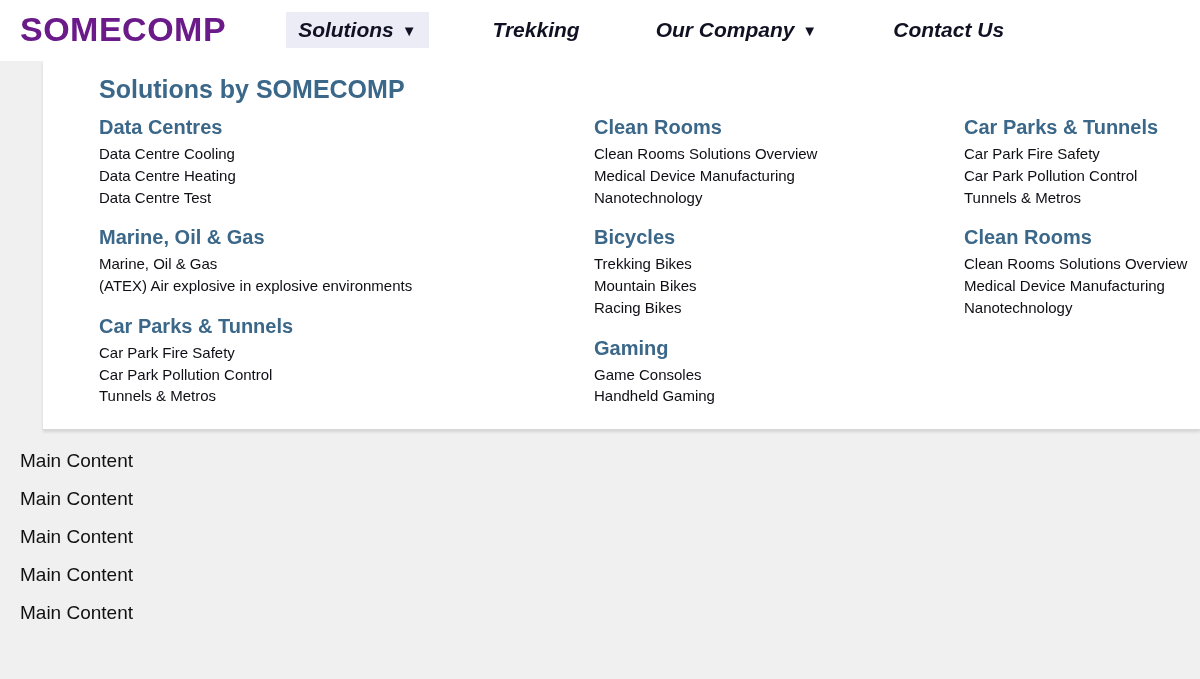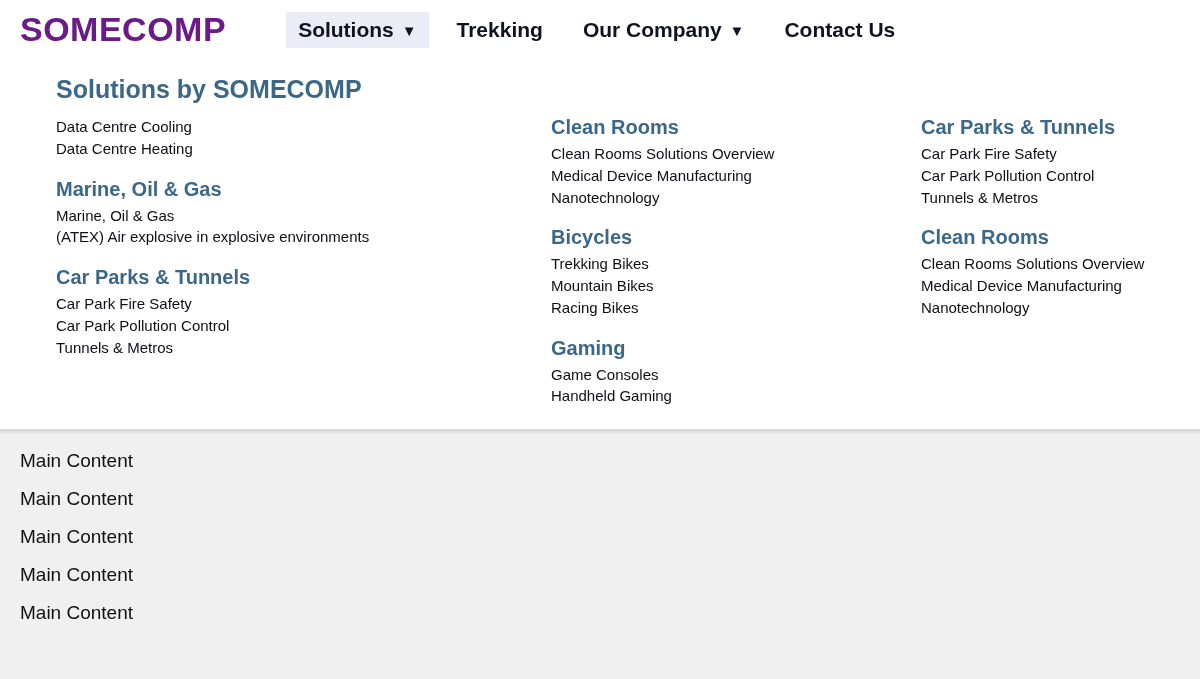--- a/index.html
+++ b/index.html
@@ -21,21 +21,22 @@
   }
   .logo {
     font-size: 34px;
     font-weight: 700;
     letter-spacing: 0.5px;
     color: #6b1a8a;
     margin-right: 60px;
   }
   .nav {
     display: flex;
-    gap: 16px;
+    gap: 52px;
+    font-style: italic;
   }
   .nav-item {
     font-size: 21px;
     font-weight: 700;
     color: #101223;
     padding: 6px 12px;
     cursor: pointer;
     white-space: nowrap;
   }
   .nav-item.active {
@@ -44,20 +45,21 @@
   .caret {
     font-size: 15px;
     margin-left: 2px;
     vertical-align: middle;
   }
   .mega {
     background: #ffffff;
     padding: 14px 56px 22px 56px;
     border-bottom: 1px solid #d8d8d8;
     box-shadow: 0 2px 3px rgba(0,0,0,0.12);
+    margin-left: 43px;
   }
   .mega-title {
     font-size: 25px;
     font-weight: 700;
     color: #3b6789;
     margin: 0 0 12px 0;
   }
   .cols {
     display: flex;
     gap: 40px;
@@ -115,22 +117,24 @@
     </div>
   </div>
 </div>
 
 <div class="mega">
   <div class="mega-title">Solutions by SOMECOMP</div>
   <div class="cols">
 
     <div class="col col1">
       <div class="group">
+        <div class="group-title">Data Centres</div>
         <div class="group-link">Data Centre Cooling</div>
         <div class="group-link">Data Centre Heating</div>
+        <div class="group-link">Data Centre Test</div>
       </div>
       <div class="group">
         <div class="group-title">Marine, Oil &amp; Gas</div>
         <div class="group-link">Marine, Oil &amp; Gas</div>
         <div class="group-link">(ATEX) Air explosive in explosive environments</div>
       </div>
       <div class="group">
         <div class="group-title">Car Parks &amp; Tunnels</div>
         <div class="group-link">Car Park Fire Safety</div>
         <div class="group-link">Car Park Pollution Control</div>

